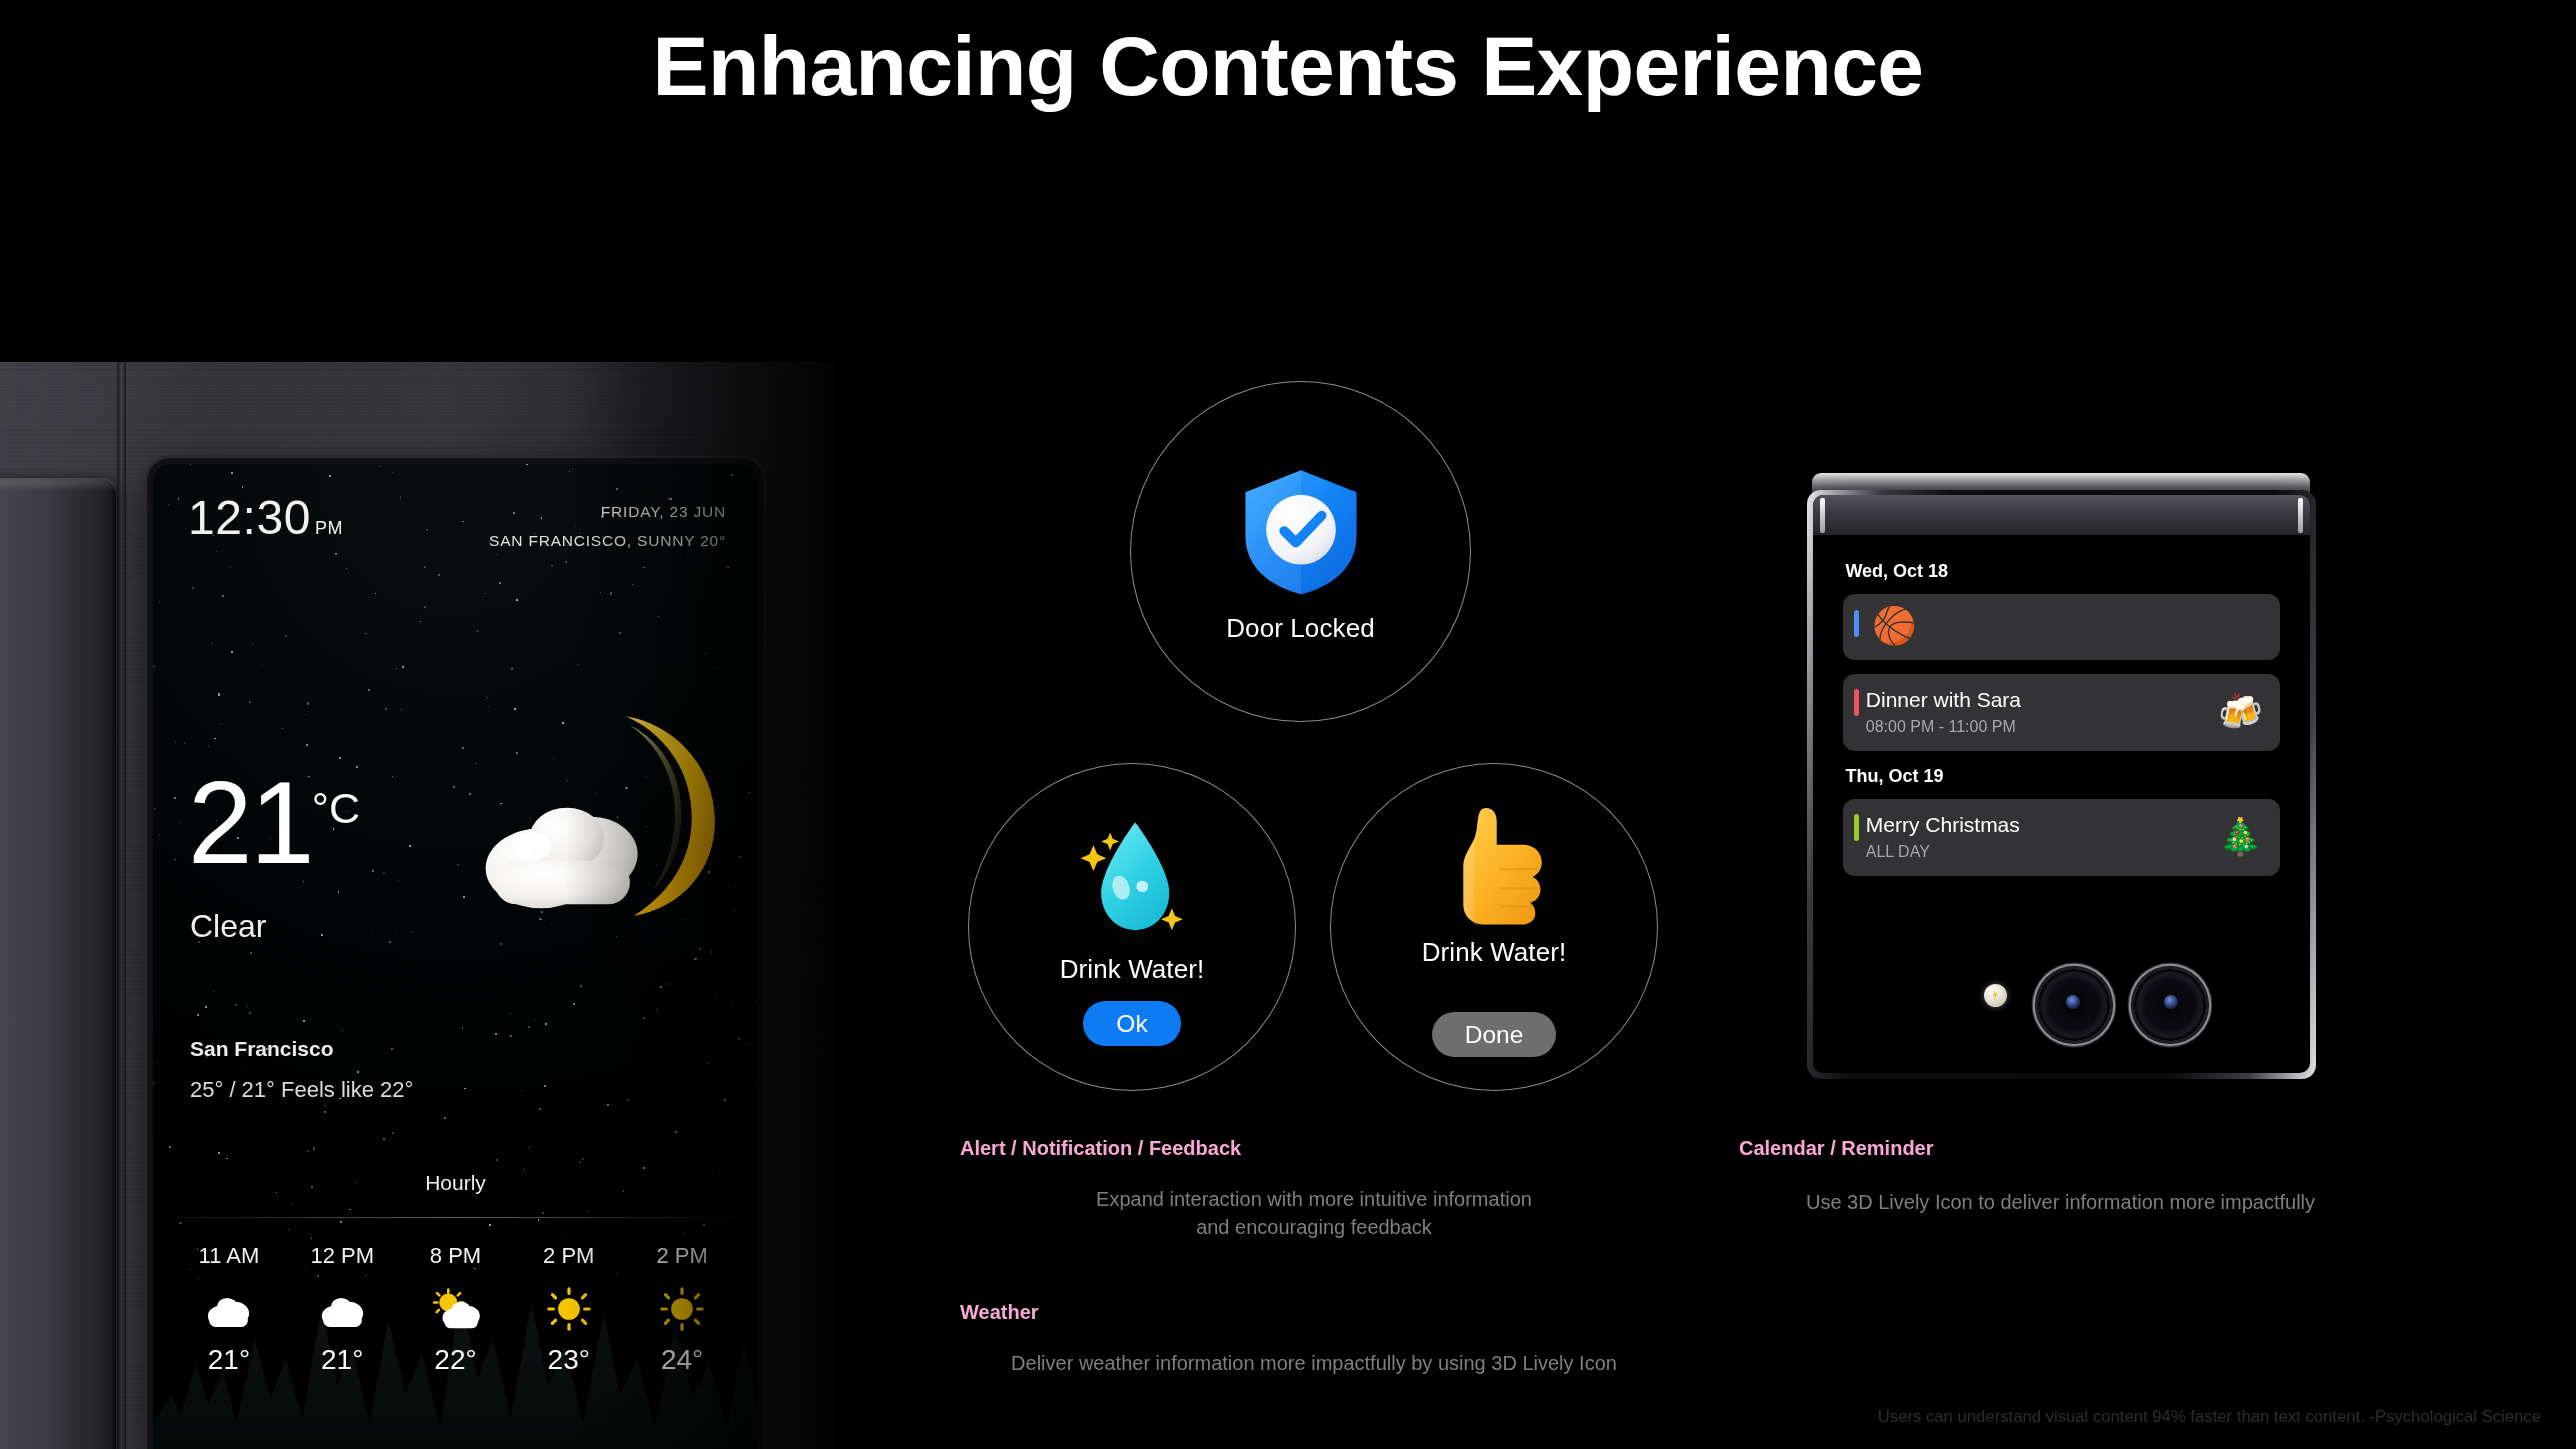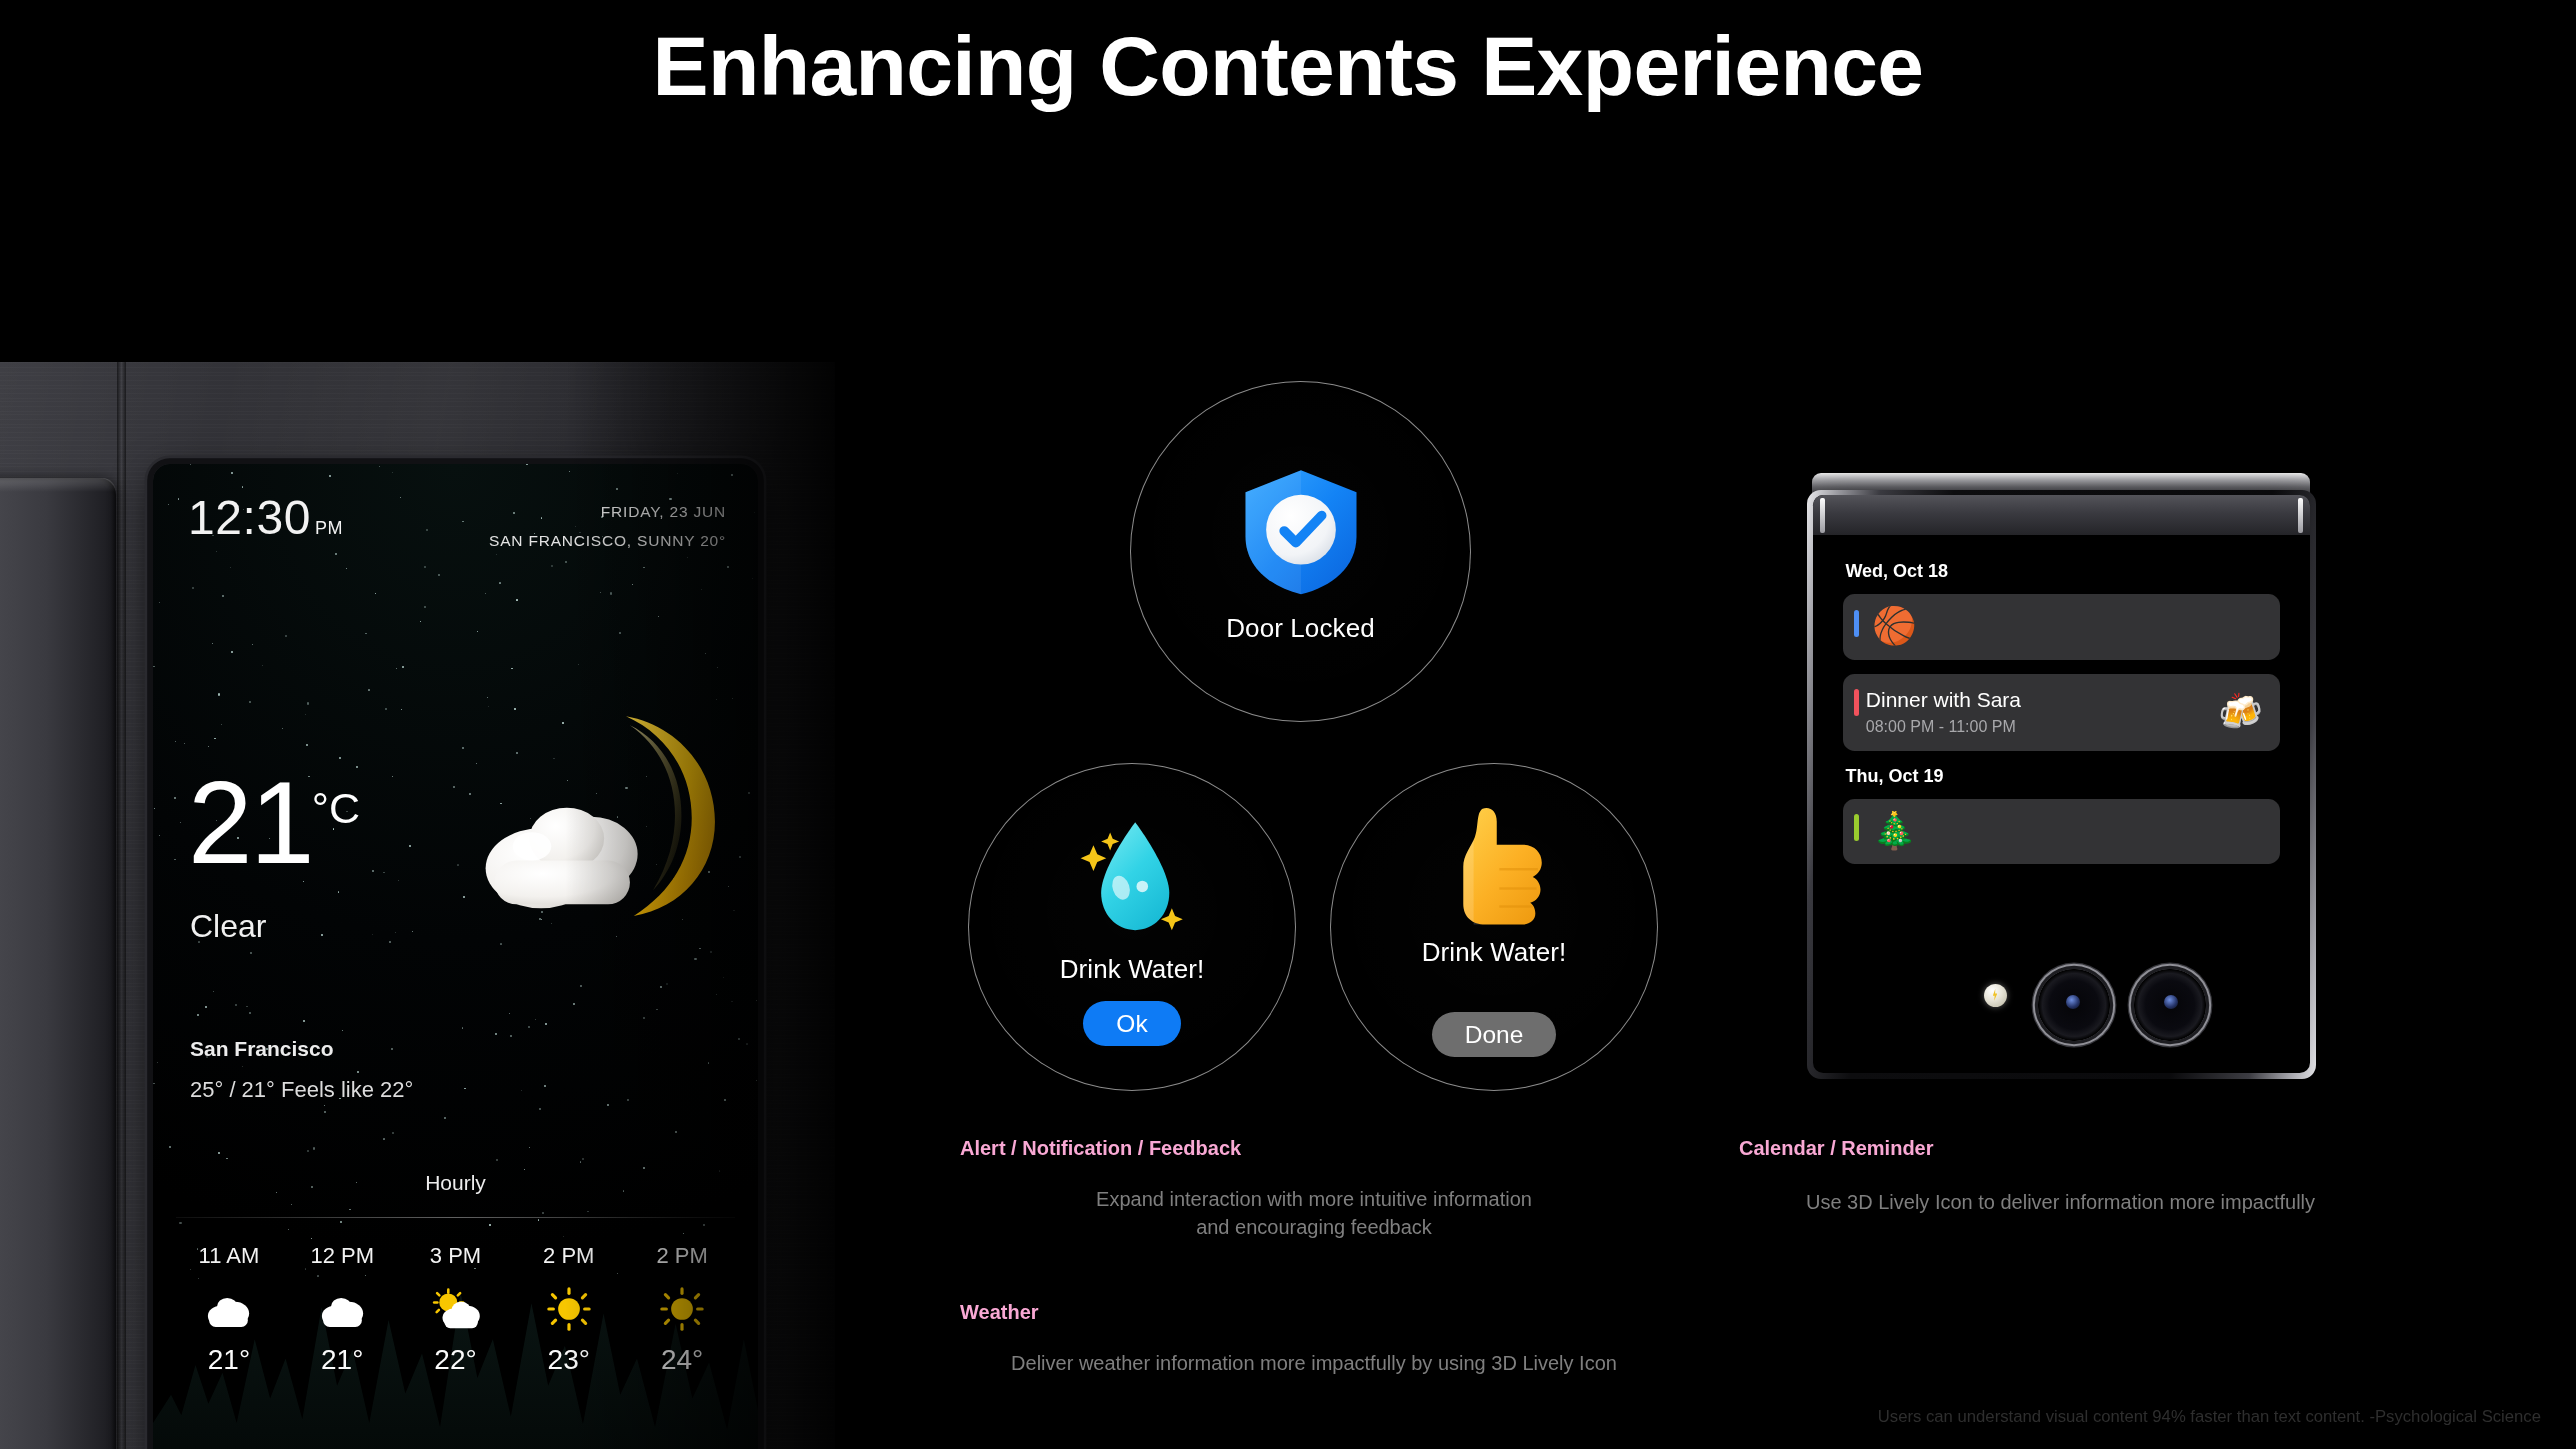--- a/index.html
+++ b/index.html
@@ -529,21 +529,21 @@
             <svg width="49" height="39" viewBox="0 0 76 60">
               <ellipse cx="26" cy="40" rx="20" ry="16" fill="#fff"></ellipse>
               <ellipse cx="48" cy="36" rx="22" ry="18" fill="#fff"></ellipse>
               <ellipse cx="36" cy="26" rx="16" ry="14" fill="#fff"></ellipse>
               <rect x="8" y="36" width="60" height="21" rx="10" fill="#fff"></rect>
             </svg>
           </div>
           <div class="hr-temp">21°</div>
         </div>
         <div class="hr-col">
-          <div class="hr-time">3 PM</div>
+          <div class="hr-time">8 PM</div>
           <div class="hr-ico">
             <svg width="54" height="43" viewBox="0 0 84 66">
               <g fill="#F7C600">
                 <circle cx="30" cy="22" r="14"></circle>
                 <rect x="28" y="0" width="4" height="9" rx="2"></rect>
                 <rect x="28" y="36" width="4" height="9" rx="2"></rect>
                 <rect x="6" y="20" width="9" height="4" rx="2"></rect>
                 <rect x="46" y="20" width="9" height="4" rx="2"></rect>
                 <rect x="12" y="5" width="4" height="9" rx="2" transform="rotate(-45 14 9)"></rect>
                 <rect x="45" y="5" width="4" height="9" rx="2" transform="rotate(45 47 9)"></rect>
@@ -685,20 +685,24 @@
             <span class="cal-bar" style="background:#F2525C"></span>
             <div class="cal-text">
               <div class="cal-title">Dinner with Sara</div>
               <div class="cal-time">08:00 PM - 11:00 PM</div>
             </div>
             <div class="cal-emoji">🍻</div>
           </div>
           <div class="cal-daylabel second">Thu, Oct 19</div>
           <div class="cal-event">
             <span class="cal-bar" style="background:#9ACC2E"></span>
+            <div class="cal-text">
+              <div class="cal-title">Merry Christmas</div>
+              <div class="cal-time">ALL DAY</div>
+            </div>
             <div class="cal-emoji">🎄</div>
           </div>
         </div>
       <div id="flip-camera">
         <div id="flash"></div>
         <div class="lens" id="lens1"></div>
         <div class="lens" id="lens2"></div>
       </div>
     </div>
   </div>

